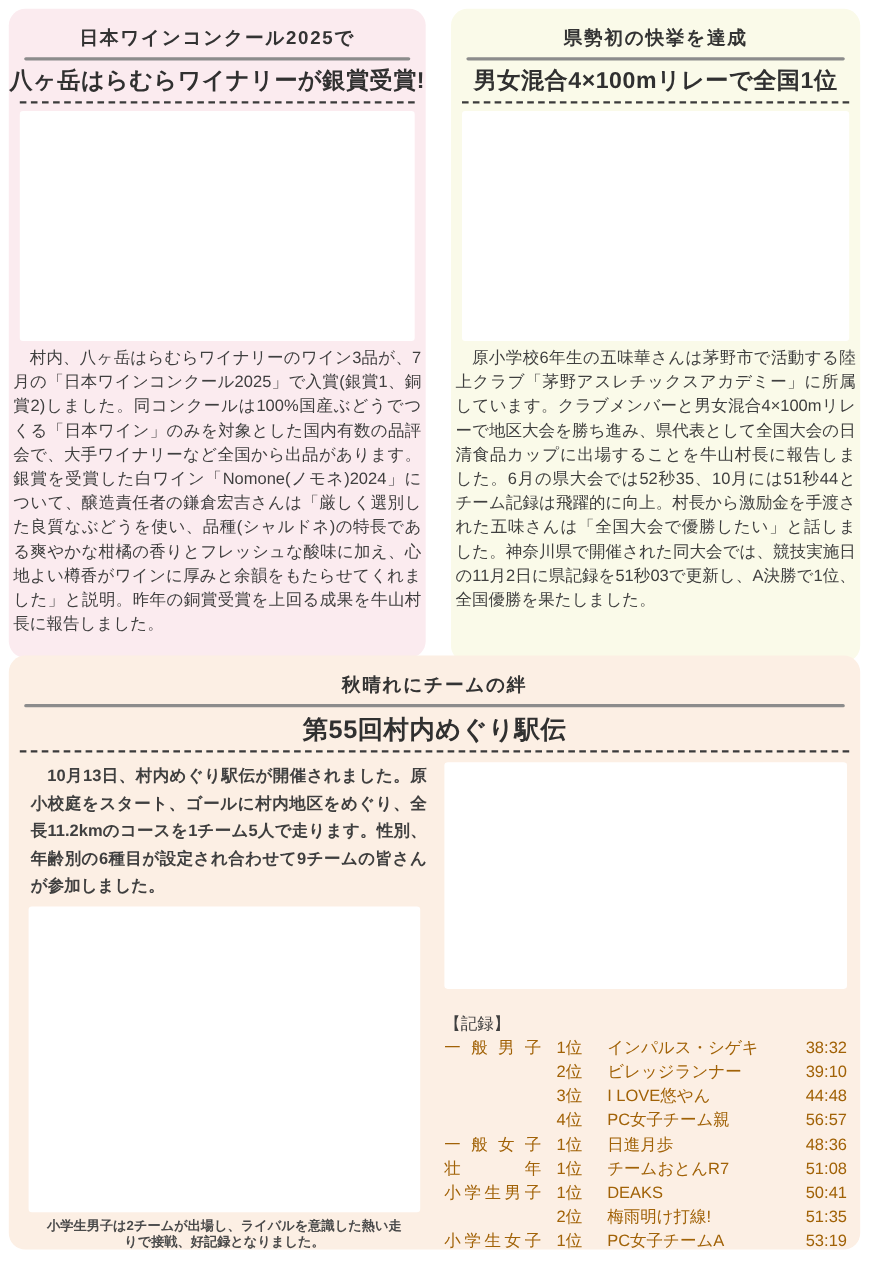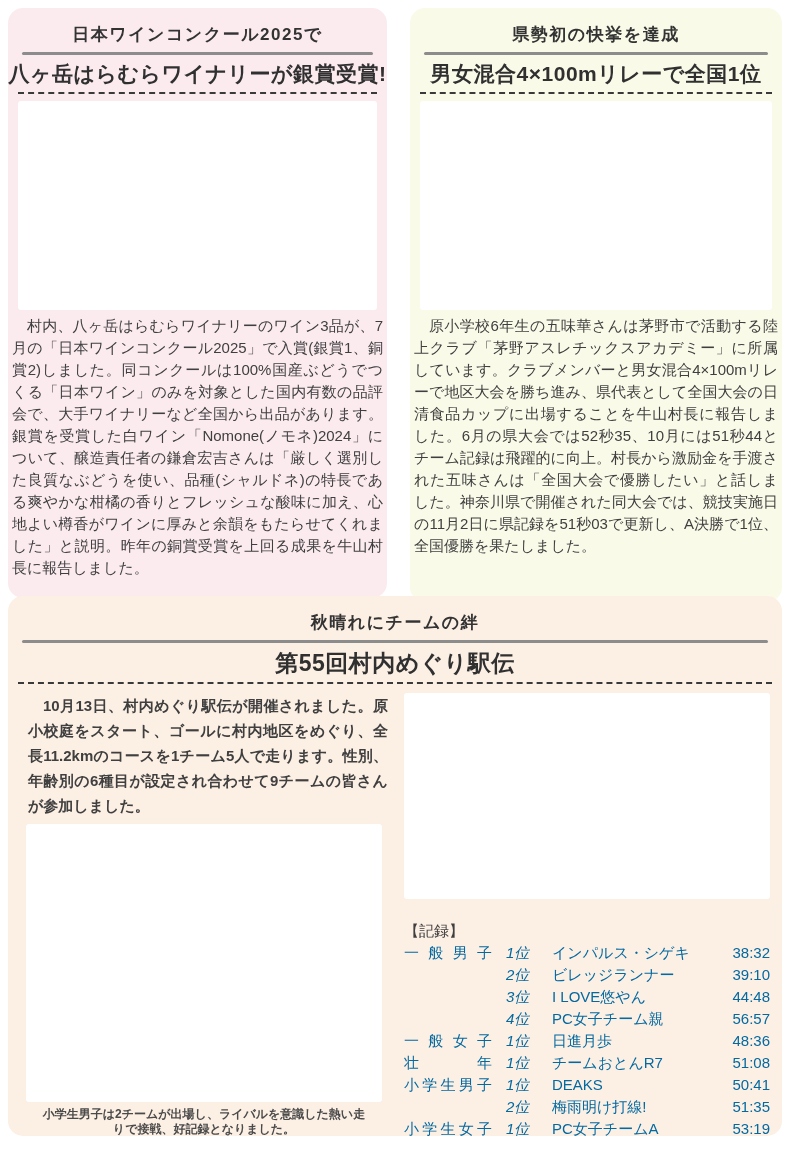--- a/index.html
+++ b/index.html
@@ -44,23 +44,23 @@
   .photo-ekiden-left  { margin: 6px 8px 0 8px; height: 278px; }
   .photo-ekiden-right { height: 206px; margin-right: 0; }
 
   .caption {
     font-size: 12px; line-height: 15px; color: #4a4a4a;
     text-align: center; margin: 5px 22px 0;
   }
 
   .records { margin-top: 21px; }
   .records-label { font-size: 15px; font-weight: normal; color: #3f3f3f; line-height: 22px; }
-  .rec-row { display: flex; font-size: 15px; line-height: 22px; color: #0369a1; white-space: nowrap; }
+  .rec-row { display: flex; font-size: 15px; line-height: 22px; color: #a16207; white-space: nowrap; }
   .rec-category { width: 88px; text-align: justify; text-align-last: justify; -moz-text-align-last: justify; }
-  .rec-rank { width: 38px; margin-left: 14px; font-style: italic; }
+  .rec-rank { width: 38px; margin-left: 14px; }
   .rec-team { flex: 1; margin-left: 8px; overflow: hidden; }
   .rec-time { width: 52px; text-align: right; }
 </style>
 </head>
 <body>
 
 <div class="page">
 
   <section class="card card-wine">
     <div class="kicker">日本ワインコンクール2025で</div>

